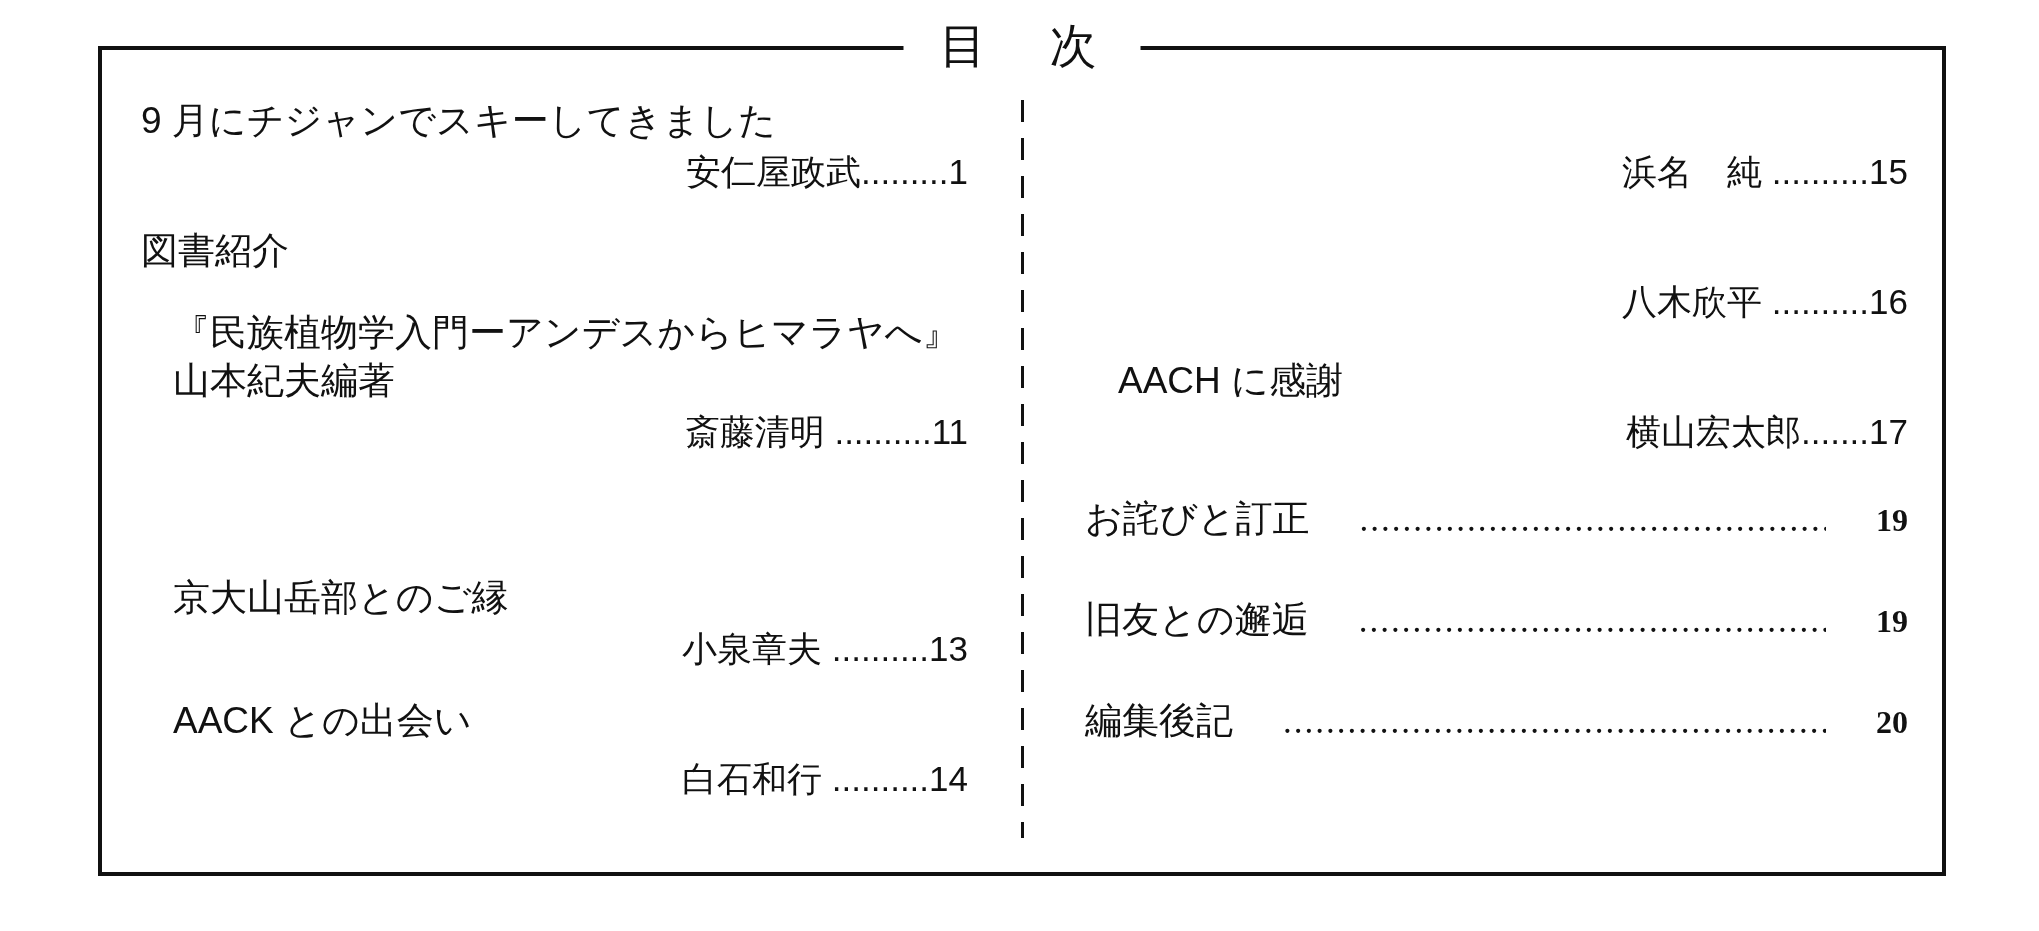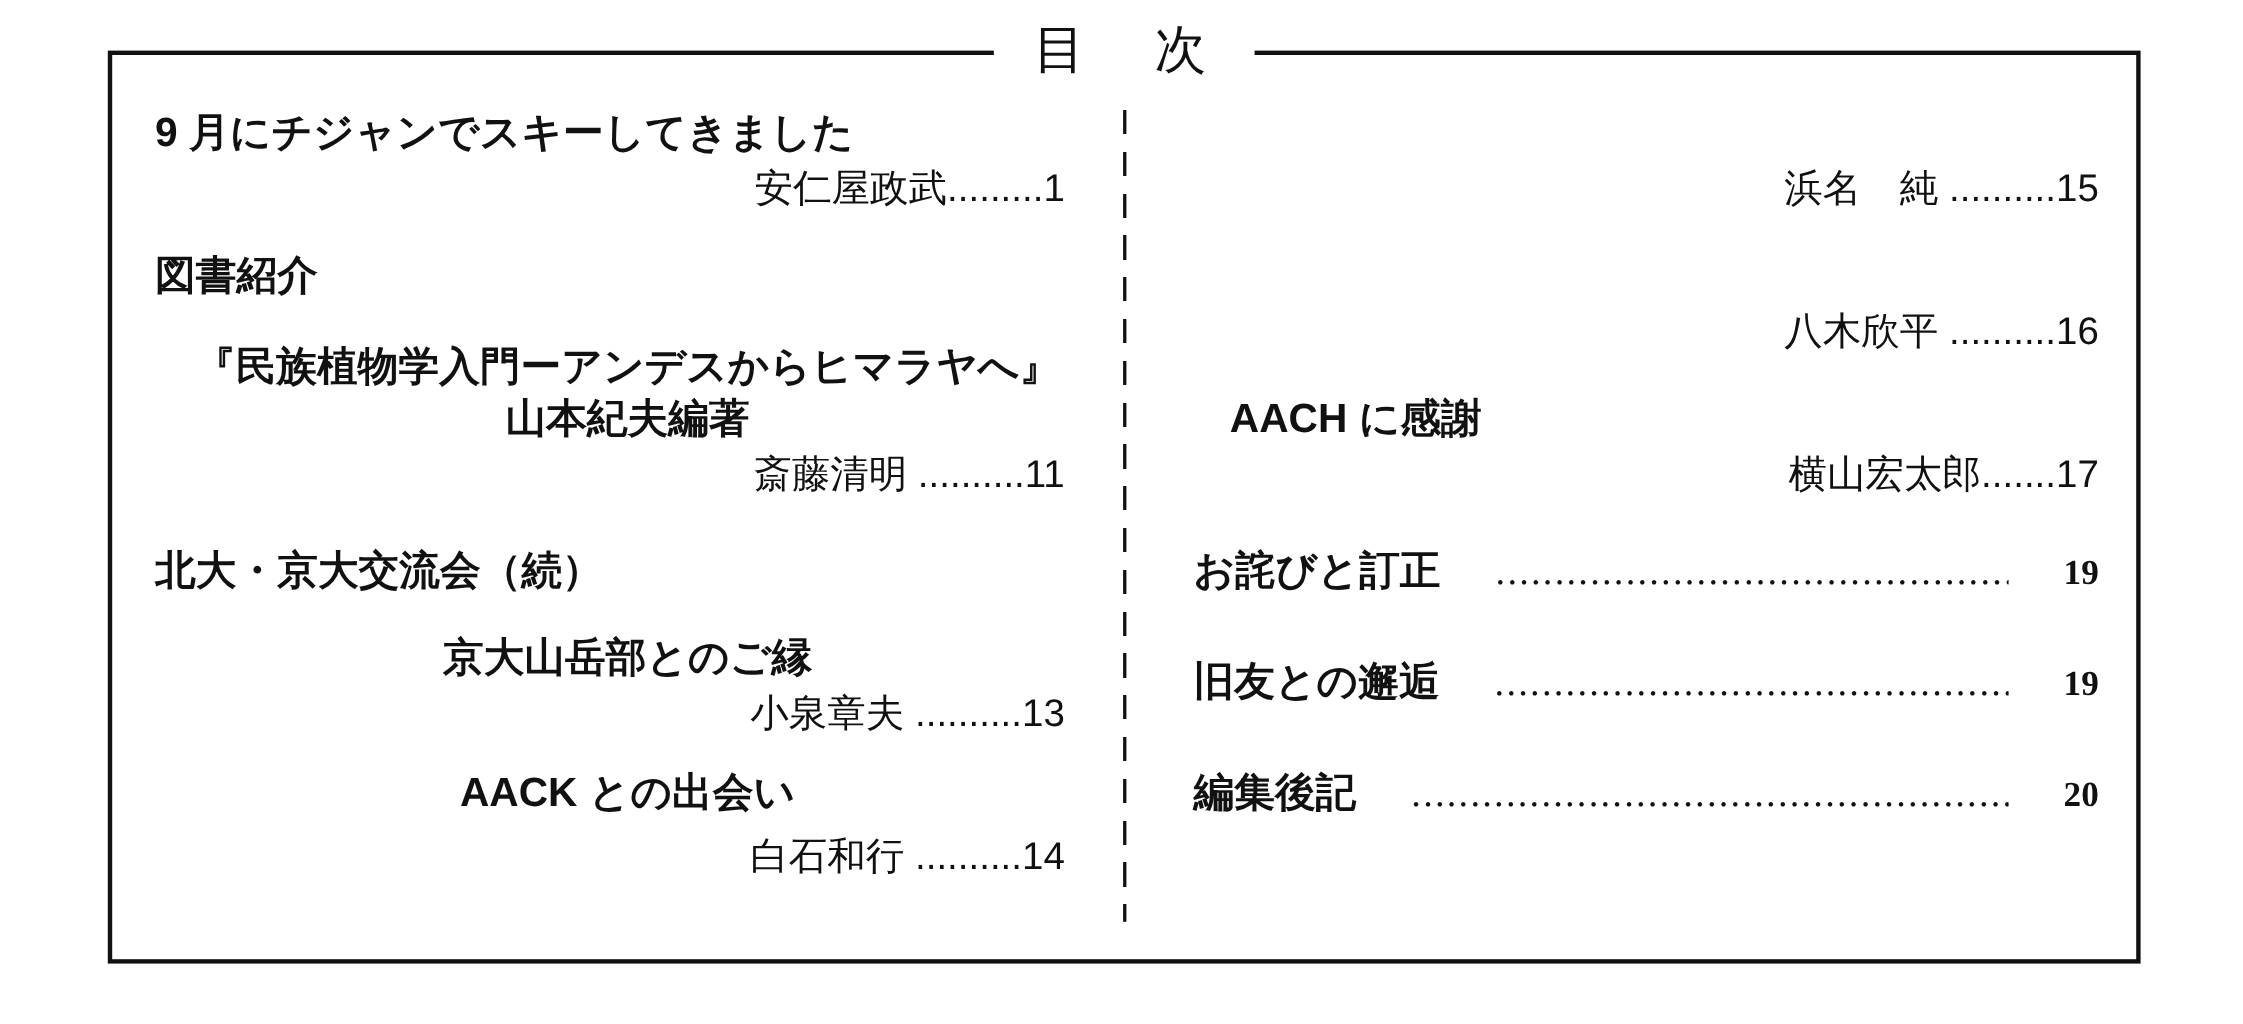--- a/index.html
+++ b/index.html
@@ -45,35 +45,35 @@
     width: 3px;
     height: 738px;
     background: repeating-linear-gradient(180deg, #111111 0px, #111111 22px, transparent 22px, transparent 38px);
   }
   .row {
     position: absolute;
     height: 50px;
     white-space: nowrap;
   }
   .heading {
-    font-weight: bold;
+    font-weight: normal;
     font-size: 37px;
     line-height: 46px;
     color: #111111;
   }
   .authorline {
     font-family: Liberation Sans, sans-serif;
     font-size: 35px;
     line-height: 44px;
     text-align: right;
     color: #111111;
   }
   
   .l-head   { left: 39px;  width: 827px; }
-  .l-sub    { left: 71px;  width: 795px; text-align: center; }
+  .l-sub    { left: 71px;  width: 795px; }
   .l-author { left: 40px;  width: 826px; }
   
   .r-head   { left: 1016px; width: 790px; }
   .r-author { left: 1016px; width: 790px; }
   .r-leader {
     left: 983px;
     width: 823px;
     display: flex;
     align-items: baseline;
     gap: 48px;
@@ -106,21 +106,20 @@
 
   <div class="row l-head heading" style="top:48px">9 月にチジャンでスキーしてきました</div>
   <div class="row l-author authorline" style="top:100px">安仁屋政武.........1</div>
 
   <div class="row l-head heading" style="top:178px">図書紹介</div>
 
   <div class="row l-sub heading" style="top:260px">『民族植物学入門ーアンデスからヒマラヤへ』</div>
   <div class="row l-sub heading" style="top:308px">山本紀夫編著</div>
   <div class="row l-author authorline" style="top:360px">斎藤清明 ..........11</div>
 
-  <div class="row l-head heading" style="top:446px">北大・京大交流会（続）</div>
 
   <div class="row l-sub heading" style="top:525px">京大山岳部とのご縁</div>
   <div class="row l-author authorline" style="top:577px">小泉章夫 ..........13</div>
 
   <div class="row l-sub heading" style="top:648px">AACK との出会い</div>
   <div class="row l-author authorline" style="top:707px">白石和行 ..........14</div>
 
   <div class="row r-author authorline" style="top:100px">浜名　純 ..........15</div>
 
   <div class="row r-author authorline" style="top:230px">八木欣平 ..........16</div>

